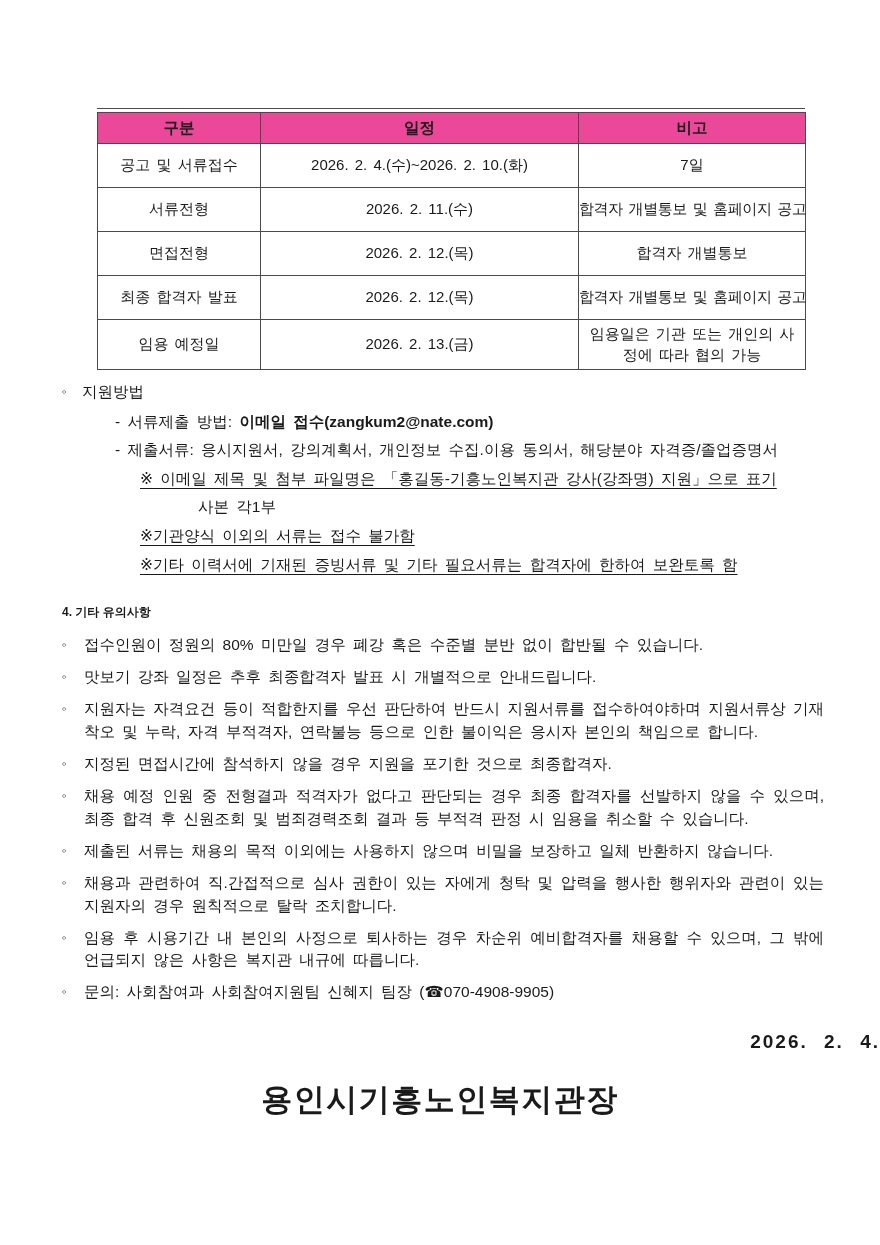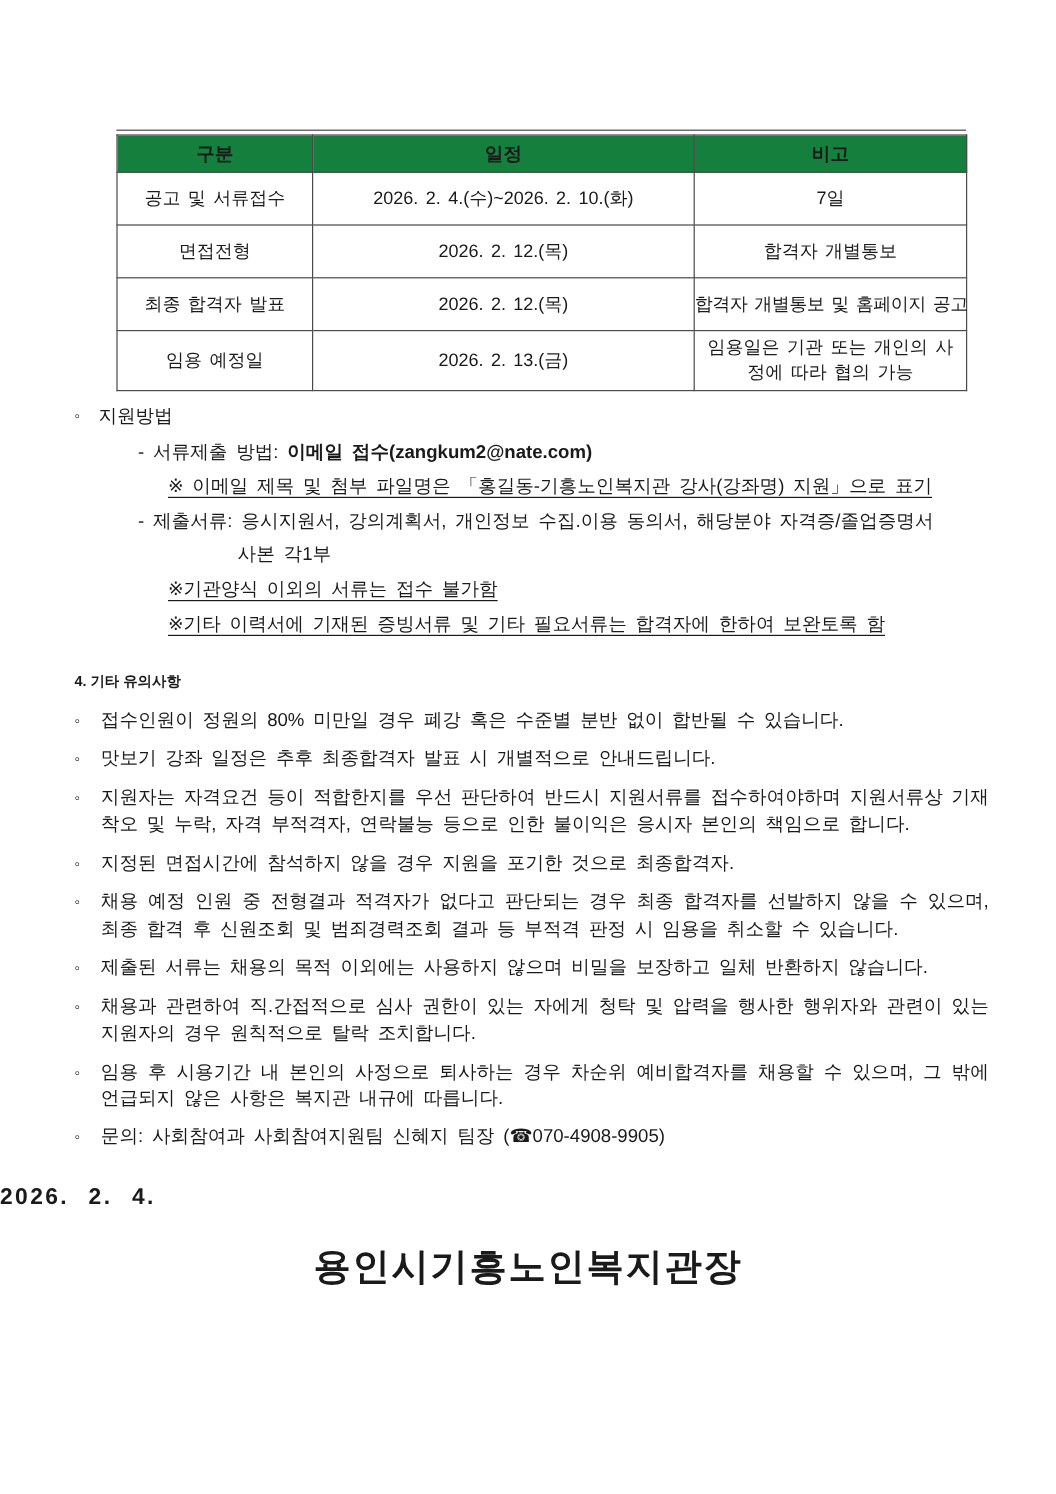--- a/index.html
+++ b/index.html
@@ -27,21 +27,21 @@
     font-size: 15px;
     table-layout: fixed;
   }
   table.schedule th, table.schedule td {
     border: 1px solid #4a4a4a;
     text-align: center;
     vertical-align: middle;
     word-spacing: 2px;
   }
   table.schedule th {
-    background: #15803d;
+    background: #ec4899;
     font-weight: bold;
     height: 31px;
     font-size: 15.5px;
   }
   table.schedule td { height: 44px; }
   table.schedule tr.row-last td { height: 50px; }
   td.nowrap { white-space: nowrap; letter-spacing: -0.4px; }
   td.wrap2 { line-height: 1.35; padding: 2px 4px; word-spacing: 4px; }
 
   
@@ -77,21 +77,21 @@
   .note-item .marker {
     position: absolute;
     left: 0;
     top: 1px;
     font-size: 13px;
   }
 
   
   .footer-date {
     margin-top: 27px;
-    text-align: left;
+    text-align: right;
     font-size: 19px;
     font-weight: bold;
     word-spacing: 9px;
     letter-spacing: 2px;
   }
   .footer-signature {
     margin-top: 26px;
     text-align: center;
     font-size: 31px;
     font-weight: bold;
@@ -117,20 +117,25 @@
           <th>비고</th>
         </tr>
       </thead>
       <tbody>
         <tr>
           <td>공고 및 서류접수</td>
           <td>2026. 2. 4.(수)~2026. 2. 10.(화)</td>
           <td>7일</td>
         </tr>
         <tr>
+          <td>서류전형</td>
+          <td>2026. 2. 11.(수)</td>
+          <td class="nowrap">합격자 개별통보 및 홈페이지 공고</td>
+        </tr>
+        <tr>
           <td>면접전형</td>
           <td>2026. 2. 12.(목)</td>
           <td>합격자 개별통보</td>
         </tr>
         <tr>
           <td>최종 합격자 발표</td>
           <td>2026. 2. 12.(목)</td>
           <td class="nowrap">합격자 개별통보 및 홈페이지 공고</td>
         </tr>
         <tr class="row-last">
@@ -142,24 +147,24 @@
     </table>
   </div>
 
   <div class="apply">
     <div class="row title-row">
       <span class="bullet">◦</span><span>지원방법</span>
     </div>
     <div class="row ind-dash">
       <span>- 서류제출 방법: </span><span class="b">이메일 접수(zangkum2@nate.com)</span>
     </div>
+    <div class="row ind-dash">- 제출서류: 응시지원서, 강의계획서, 개인정보 수집.이용 동의서, 해당분야 자격증/졸업증명서</div>
     <div class="row ind-star">
       <span class="u">※ 이메일 제목 및 첨부 파일명은 「홍길동-기흥노인복지관 강사(강좌명) 지원」으로 표기</span>
     </div>
-    <div class="row ind-dash">- 제출서류: 응시지원서, 강의계획서, 개인정보 수집.이용 동의서, 해당분야 자격증/졸업증명서</div>
     <div class="row ind-copy">사본 각1부</div>
     <div class="row ind-star">
       <span class="u">※기관양식 이외의 서류는 접수 불가함</span>
     </div>
     <div class="row ind-star">
       <span class="u">※기타 이력서에 기재된 증빙서류 및 기타 필요서류는 합격자에 한하여 보완토록 함</span>
     </div>
   </div>
 
   <div class="notes">

